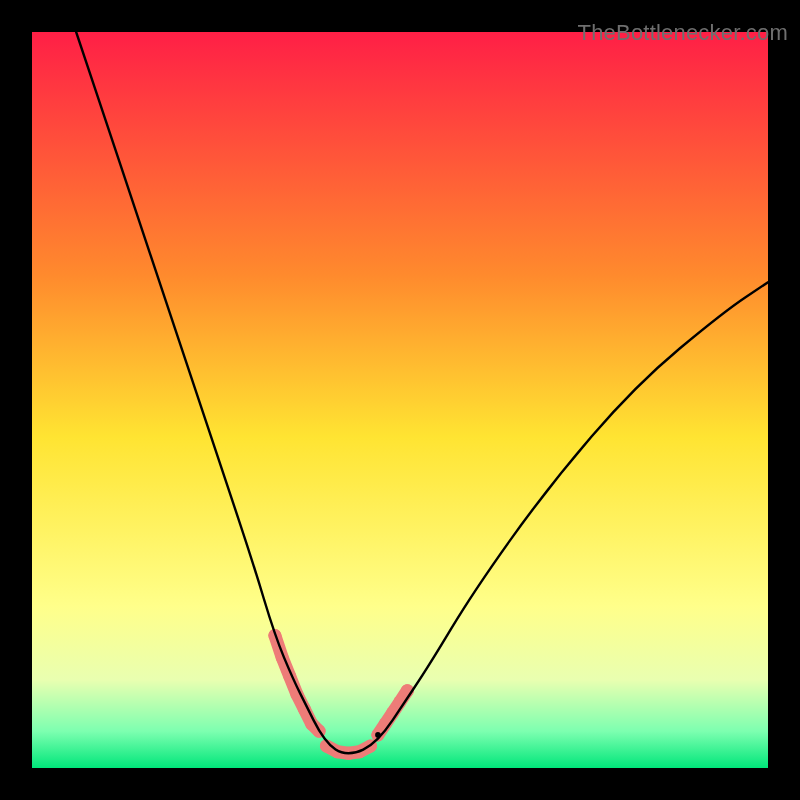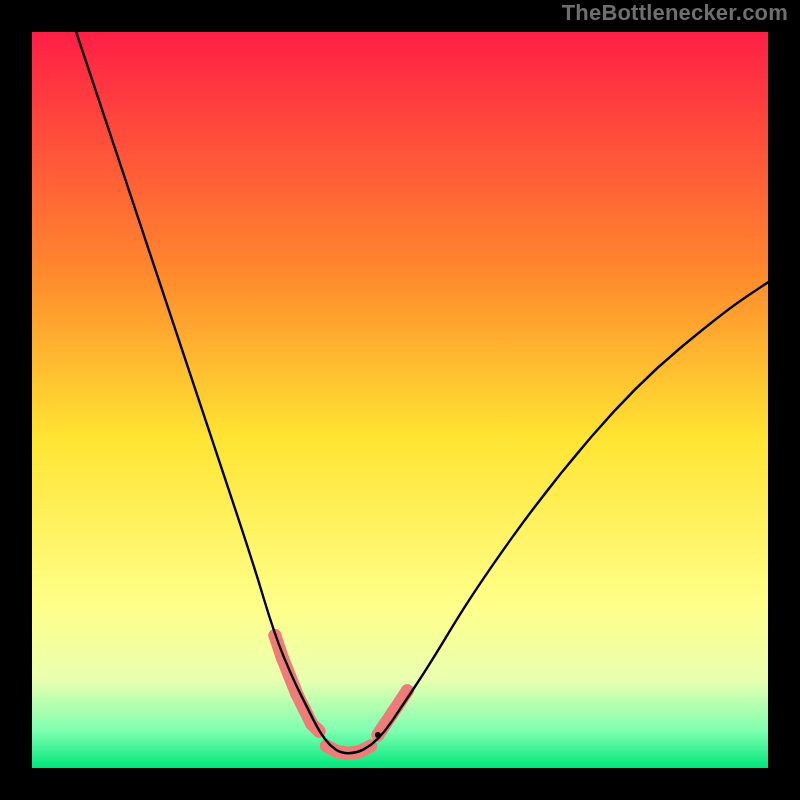--- a/index.html
+++ b/index.html
@@ -12,25 +12,25 @@
     overflow: hidden;
   }
   .frame {
     position: relative;
     width: 800px;
     height: 800px;
     background: #000;
   }
   .attribution {
     position: absolute;
-    top: 0;
+    top: 20px;
     right: 12px;
     color: #6f6f6f;
     font-size: 22px;
-    font-weight: 700;
+    font-weight: 400;
     letter-spacing: 0.2px;
     z-index: 10;
     user-select: none;
   }
   .plot {
     position: absolute;
     left: 32px;
     top: 32px;
     width: 736px;
     height: 736px;

